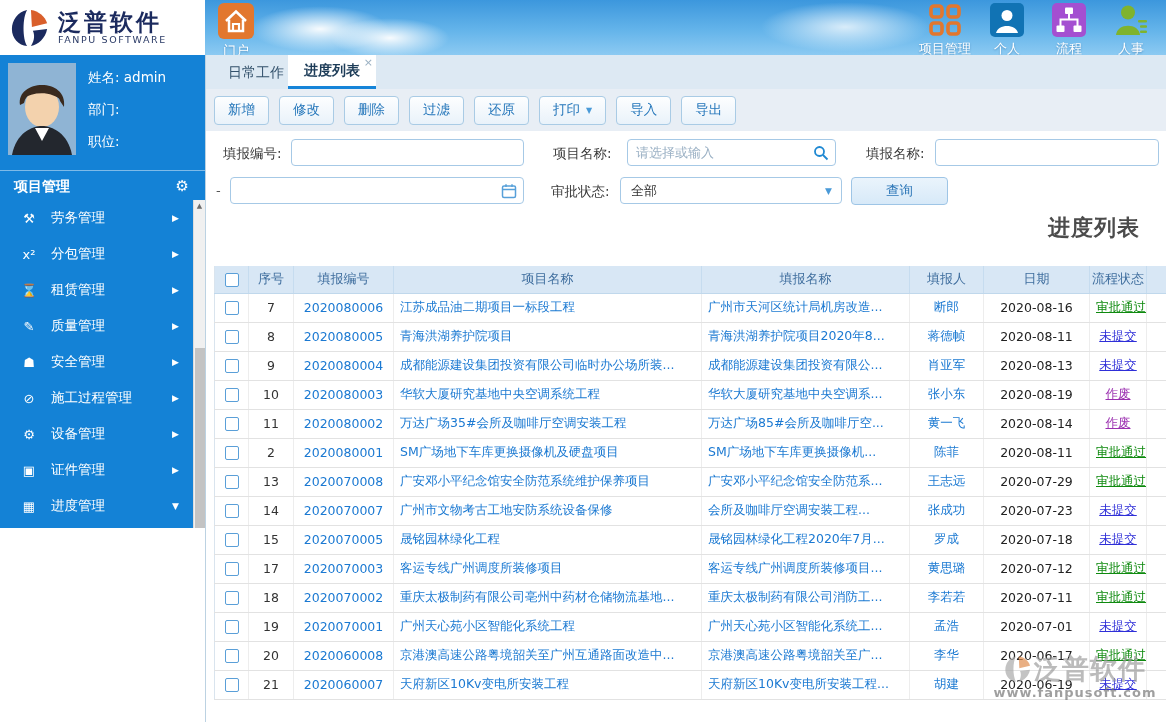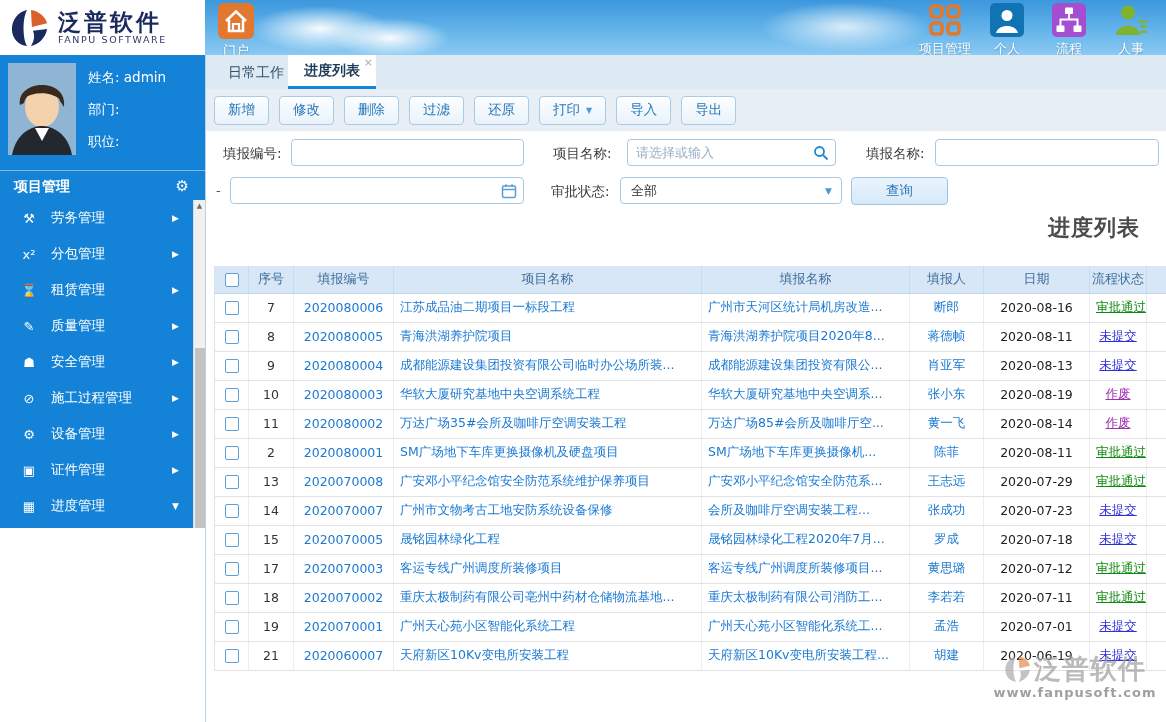--- a/index.html
+++ b/index.html
@@ -489,20 +489,31 @@
             <td class="c-center c-link">2020070001</td>
             <td class="c-left c-link">广州天心苑小区智能化系统工程</td>
             <td class="c-left c-link">广州天心苑小区智能化系统工...</td>
             <td class="c-center c-link">孟浩</td>
             <td class="c-date">2020-07-01</td>
             <td class="c-status" style="color: rgb(47, 47, 216);">未提交</td>
             <td></td>
           </tr>
           <tr>
             <td class="c-center"><span class="cb"></span></td>
+            <td class="c-seq">20</td>
+            <td class="c-center c-link">2020060008</td>
+            <td class="c-left c-link">京港澳高速公路粤境韶关至广州互通路面改造中...</td>
+            <td class="c-left c-link">京港澳高速公路粤境韶关至广...</td>
+            <td class="c-center c-link">李华</td>
+            <td class="c-date">2020-06-17</td>
+            <td class="c-status" style="color: rgb(15, 138, 15);">审批通过</td>
+            <td></td>
+          </tr>
+          <tr>
+            <td class="c-center"><span class="cb"></span></td>
             <td class="c-seq">21</td>
             <td class="c-center c-link">2020060007</td>
             <td class="c-left c-link">天府新区10Kv变电所安装工程</td>
             <td class="c-left c-link">天府新区10Kv变电所安装工程...</td>
             <td class="c-center c-link">胡建</td>
             <td class="c-date">2020-06-19</td>
             <td class="c-status" style="color: rgb(47, 47, 216);">未提交</td>
             <td></td>
           </tr>
         </tbody>

